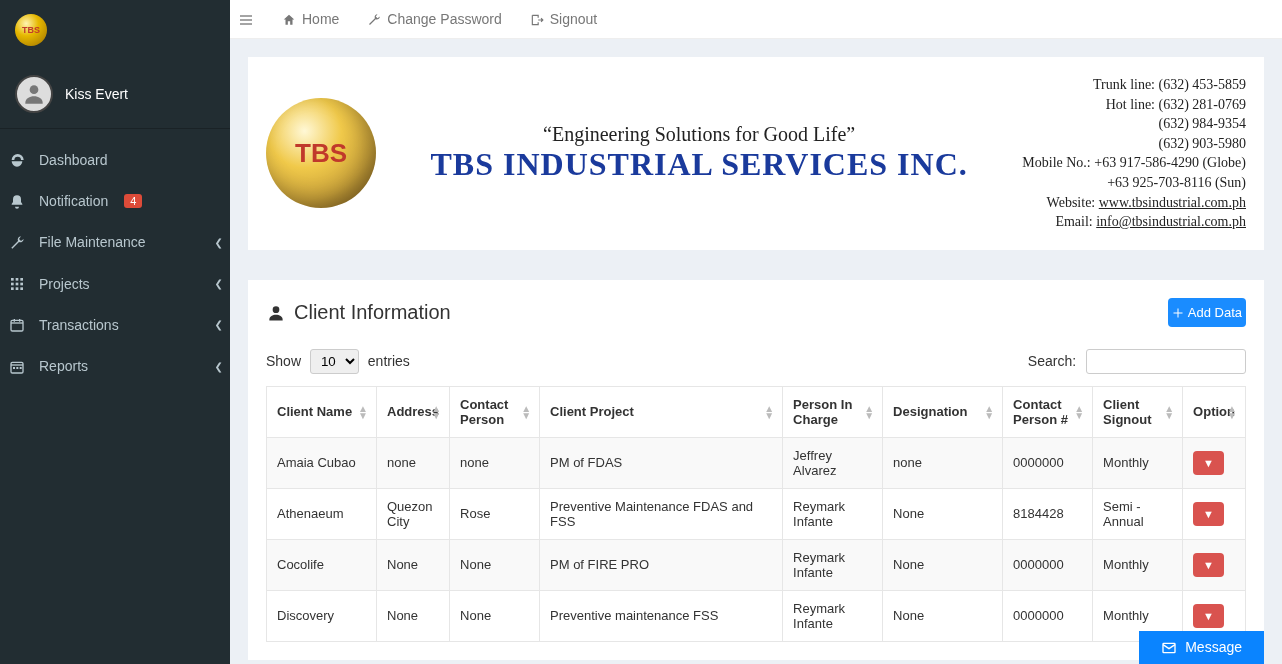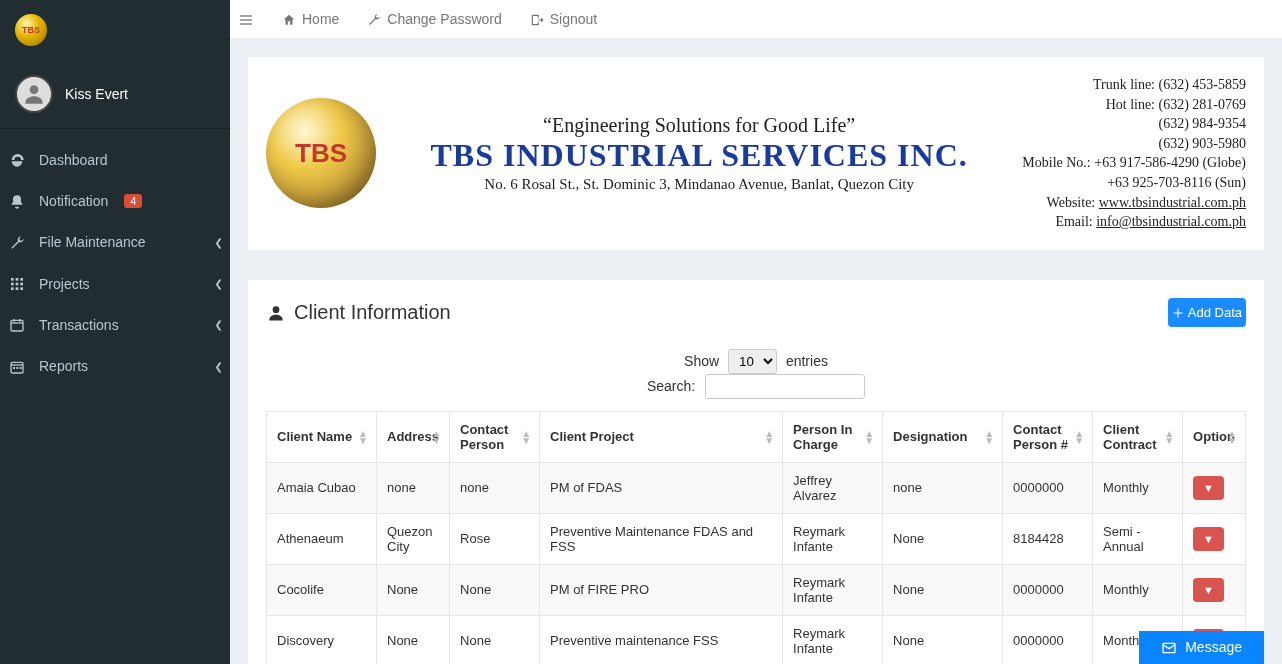--- a/index.html
+++ b/index.html
@@ -30,21 +30,21 @@
 .banner-title { font-family: Georgia, 'Times New Roman', serif; font-size: 32px; font-weight: 900; color: #1a3a9c; letter-spacing: 1px; }
 .banner-addr { font-family: Georgia, serif; font-size: 15px; color: #222; margin-top: 2px; }
 .banner-right { text-align: right; font-family: Georgia, serif; font-size: 14px; line-height: 1.4; color: #222; }
 .banner-right a { color: #222; }
 .section { background: #fff; padding: 18px; }
 .section-header { display: flex; justify-content: space-between; align-items: center; margin-bottom: 22px; }
 .section-title { font-size: 20px; font-weight: 400; color: #333; display: flex; align-items: center; gap: 8px; }
 .btn-primary { background: #3c8dbc; background: #1878d6; background: #368ee0; background: #3071a9; background: #337ab7; background: #0275d8; color: #fff; border: none; padding: 7px 4px; border-radius: 4px; cursor: pointer; font-size: 13px; display: inline-flex; align-items: center; gap: 4px; }
 .btn-primary { background: #1a8cff; }
 .btn-danger-sm { background: #d9534f; color: #fff; border: none; padding: 6px 10px; border-radius: 4px; cursor: pointer; font-size: 11px; }
-.table-controls { display: flex; justify-content: space-between; align-items: center; margin-bottom: 12px; font-size: 14px; color: #333; flex-direction: column; }
+.table-controls { display: flex; justify-content: space-between; margin-bottom: 12px; font-size: 14px; color: #333; }
 .table-controls select { padding: 3px 6px; border: 1px solid #ccc; border-radius: 3px; margin: 0 5px; }
 .table-controls input[type=text] { padding: 4px 8px; border: 1px solid #ccc; border-radius: 3px; margin-left: 6px; width: 160px; }
 table.data { width: 100%; border-collapse: collapse; font-size: 13px; }
 table.data th, table.data td { border: 1px solid #e6e6e6; padding: 10px 10px; text-align: left; vertical-align: middle; }
 table.data th { font-weight: 700; color: #333; background: #fff; position: relative; }
 table.data tbody tr:nth-child(odd) { background: #f9f9f9; }
 .sort-icon { position: absolute; right: 8px; top: 50%; transform: translateY(-50%); color: #bbb; font-size: 10px; line-height: 7px; }
 .msg-btn { position: fixed; right: 18px; bottom: 0; background: #0a84ff; color: #fff; padding: 8px 22px; border: none; font-size: 14px; display: inline-flex; align-items: center; gap: 8px; cursor: pointer; }
 svg { display: inline-block; vertical-align: middle; }
 </style>
@@ -185,21 +185,20 @@
     </div>
 
     <div class="content">
       <div class="banner">
         <div class="banner-left">
           <div class="banner-globe">TBS</div>
         </div>
         <div class="banner-center">
           <div class="banner-tagline">“Engineering Solutions for Good Life”</div>
           <div class="banner-title">TBS INDUSTRIAL SERVICES INC.</div>
-          <div class="banner-addr">No. 6 Rosal St., St. Dominic 3, Mindanao Avenue, Banlat, Quezon City</div>
         </div>
         <div class="banner-right">
           <div>Trunk line: (632) 453-5859</div>
           <div>Hot line: (632) 281-0769</div>
           <div>(632) 984-9354</div>
           <div>(632) 903-5980</div>
           <div>Mobile No.: +63 917-586-4290 (Globe)</div>
           <div>+63 925-703-8116 (Sun)</div>
           <div>
             <span>Website: </span><a href="#">www.tbsindustrial.com.ph</a>
@@ -248,21 +247,21 @@
         <table class="data">
           <thead>
             <tr>
               <th style="width:110px"><span>Client Name</span><span class="sort-icon">▲<br>▼</span></th>
               <th style="width:72px"><span>Address</span><span class="sort-icon">▲<br>▼</span></th>
               <th style="width:90px"><span>Contact Person</span><span class="sort-icon">▲<br>▼</span></th>
               <th><span>Client Project</span><span class="sort-icon">▲<br>▼</span></th>
               <th style="width:100px"><span>Person In Charge</span><span class="sort-icon">▲<br>▼</span></th>
               <th style="width:120px"><span>Designation</span><span class="sort-icon">▲<br>▼</span></th>
               <th style="width:90px"><span>Contact Person #</span><span class="sort-icon">▲<br>▼</span></th>
-              <th style="width:90px"><span>Client Contract</span><span class="sort-icon">▲<br>▼</span></th>
+              <th style="width:90px"><span>Client Signout</span><span class="sort-icon">▲<br>▼</span></th>
               <th style="width:60px"><span>Option</span><span class="sort-icon">▲<br>▼</span></th>
             </tr>
           </thead>
           <tbody id="table-body">
               <tr>
                 <td>Amaia Cubao</td>
                 <td>none</td>
                 <td>none</td>
                 <td>PM of FDAS</td>
                 <td>Jeffrey Alvarez</td>

